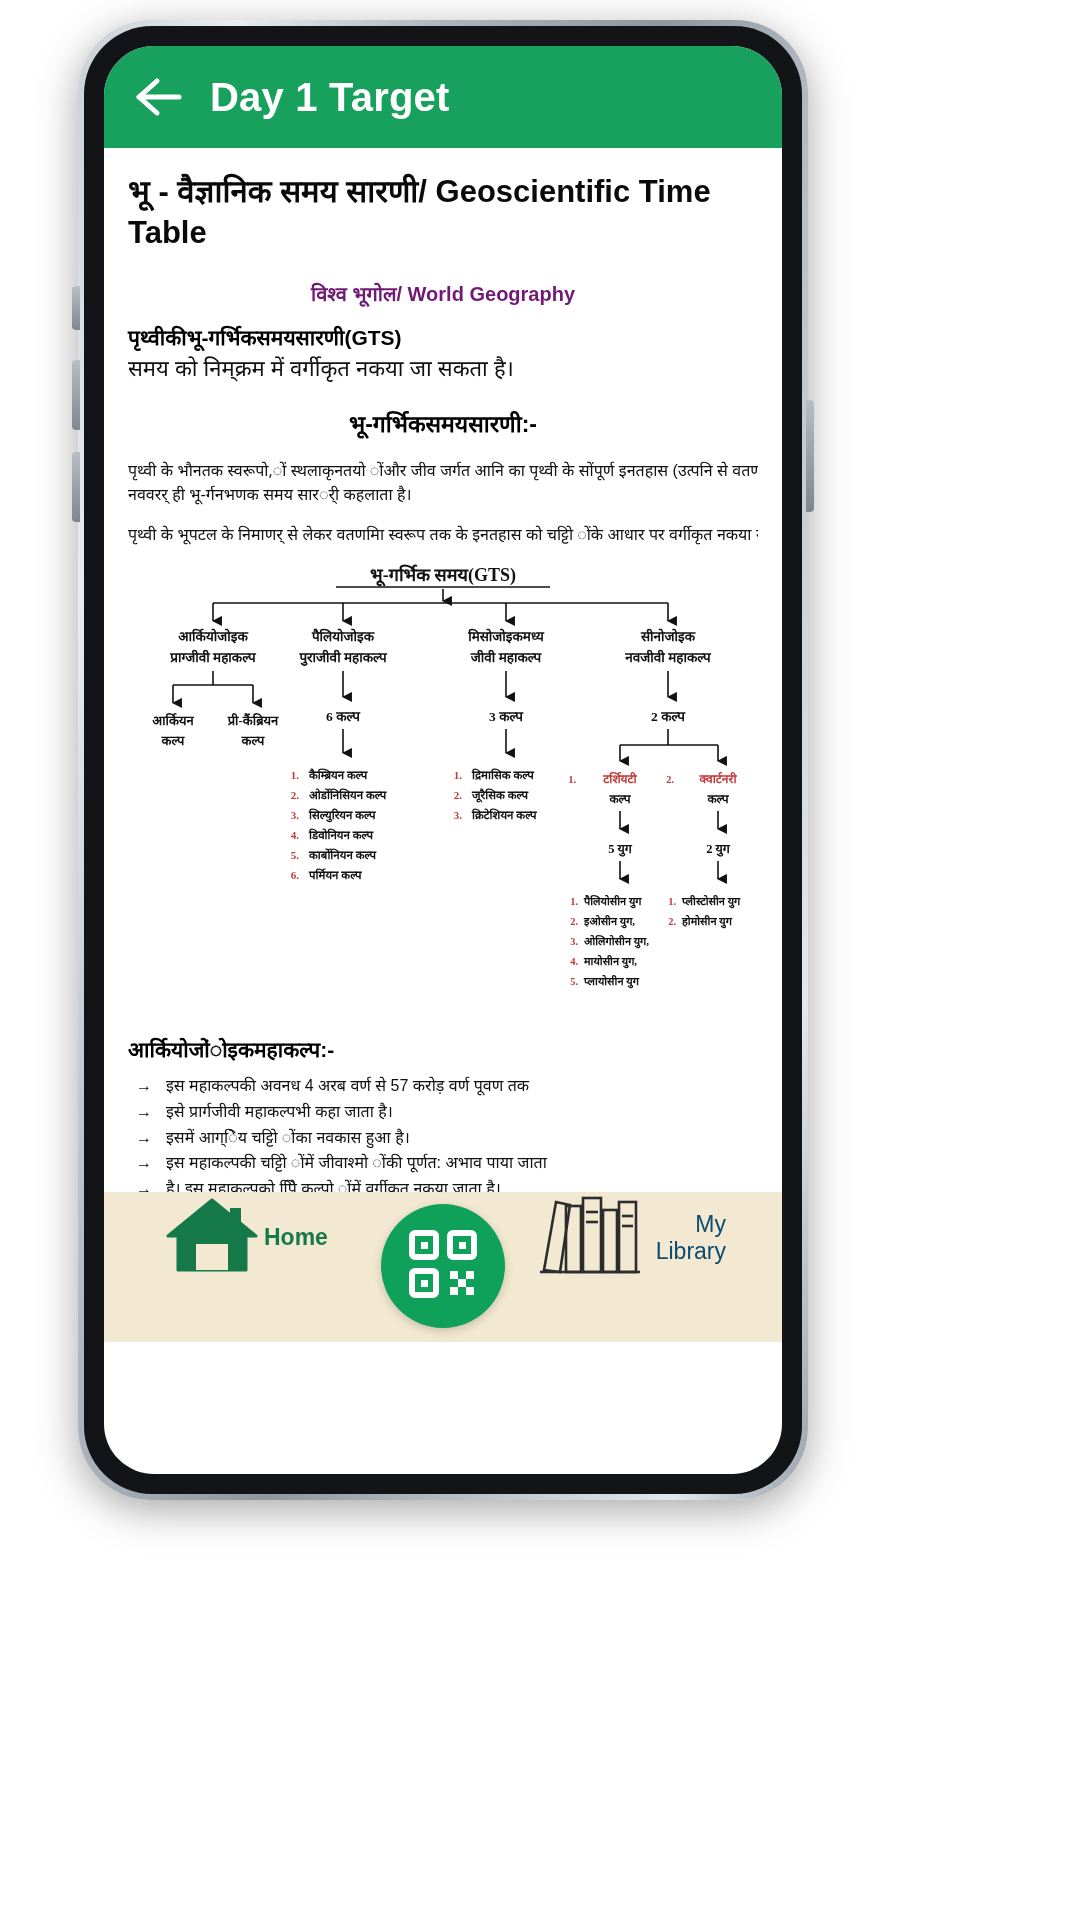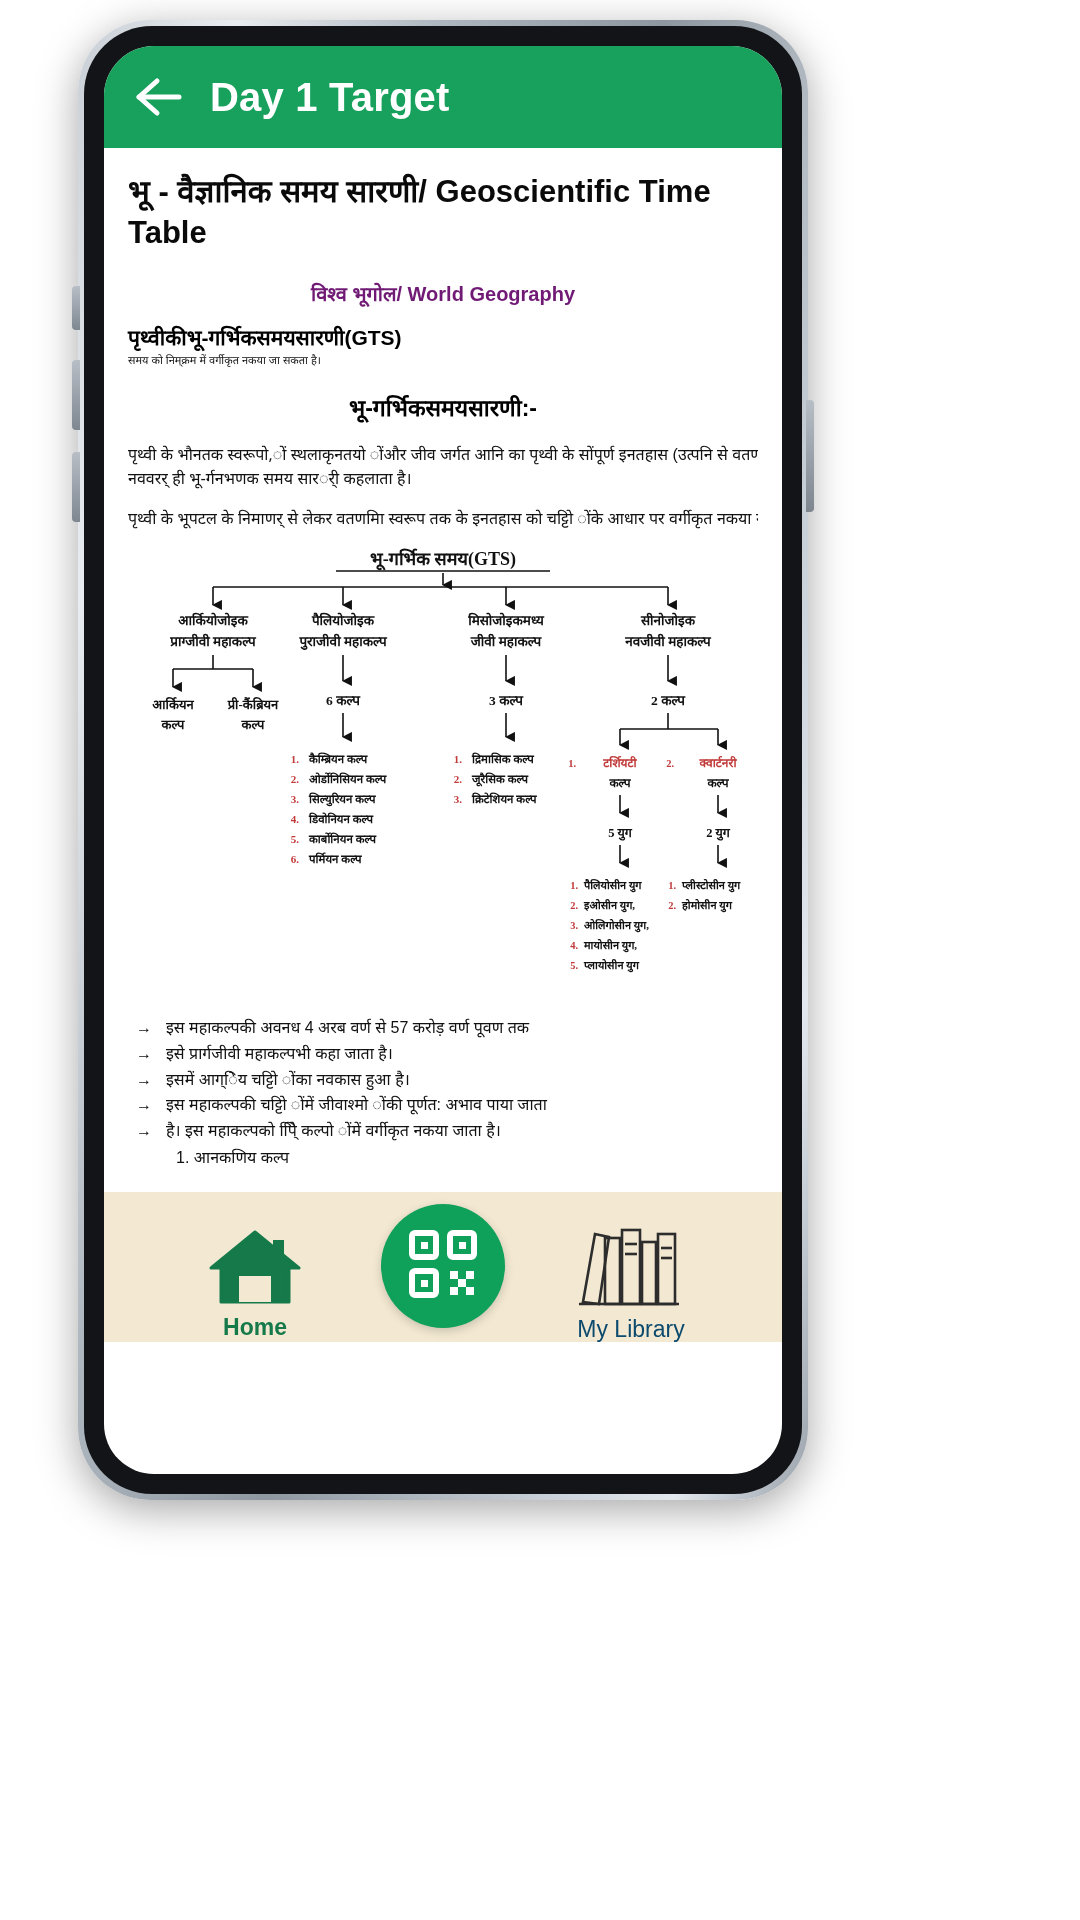--- a/index.html
+++ b/index.html
@@ -92,21 +92,21 @@
     color: #701a75;
     margin: 26px 0 16px 0;
   }
   .sec-head {
     font-size: 21px;
     font-weight: 700;
     color: #000;
     margin: 4px 0 2px 0;
   }
   .body-line {
-    font-size: 11px;
+    font-size: 22px;
     color: #111;
     line-height: 1.45;
   }
   ol.num-list { list-style: none; margin: 16px 0 0 0; }
   ol.num-list li {
     font-size: 17px;
     color: #111;
     line-height: 1.5;
   }
   .center-head {
@@ -161,24 +161,25 @@
     height: 150px;
     background: #f3e9d2;
     display: flex;
     align-items: flex-start;
     justify-content: space-between;
     padding: 0 56px;
   }
   .nav-item {
     width: 190px;
     display: flex;
-    flex-direction: column;
+    flex-direction: row;
     align-items: center;
-    padding-top: 32px;
+    padding-top: 0;
     cursor: pointer;
+    text-align: right;
   }
   .nav-label {
     font-size: 23px;
     color: #0c4a6e;
     margin-top: 2px;
   }
   .nav-label.active { color: #15794a; font-weight: 700; }
   .fab {
     position: absolute;
     left: 50%; top: 12px;
@@ -323,20 +324,21 @@
               <path d="M590,182 L590,198" marker-end="url(#ah)"></path>
               <path d="M492,248 L492,266" marker-end="url(#ah)"></path>
               <path d="M492,298 L492,316" marker-end="url(#ah)"></path>
               <path d="M590,248 L590,266" marker-end="url(#ah)"></path>
               <path d="M590,298 L590,316" marker-end="url(#ah)"></path>
             </g>
         </svg>
       </div>
 
       <div class="lower">
+        <h3>आर्कियोजों‌ोइकमहाकल्प:-</h3>
         <ul class="arrow-list">
           <li>
               <span class="mk">→</span>
               <span class="tx">इस महाकल्पकी अवनध 4 अरब वर्ण से 57 करोड़ वर्ण पूवण तक</span>
             </li>
           <li>
               <span class="mk">→</span>
               <span class="tx">इसे प्रार्गजीवी महाकल्पभी कहा जाता है।</span>
             </li>
           <li>

